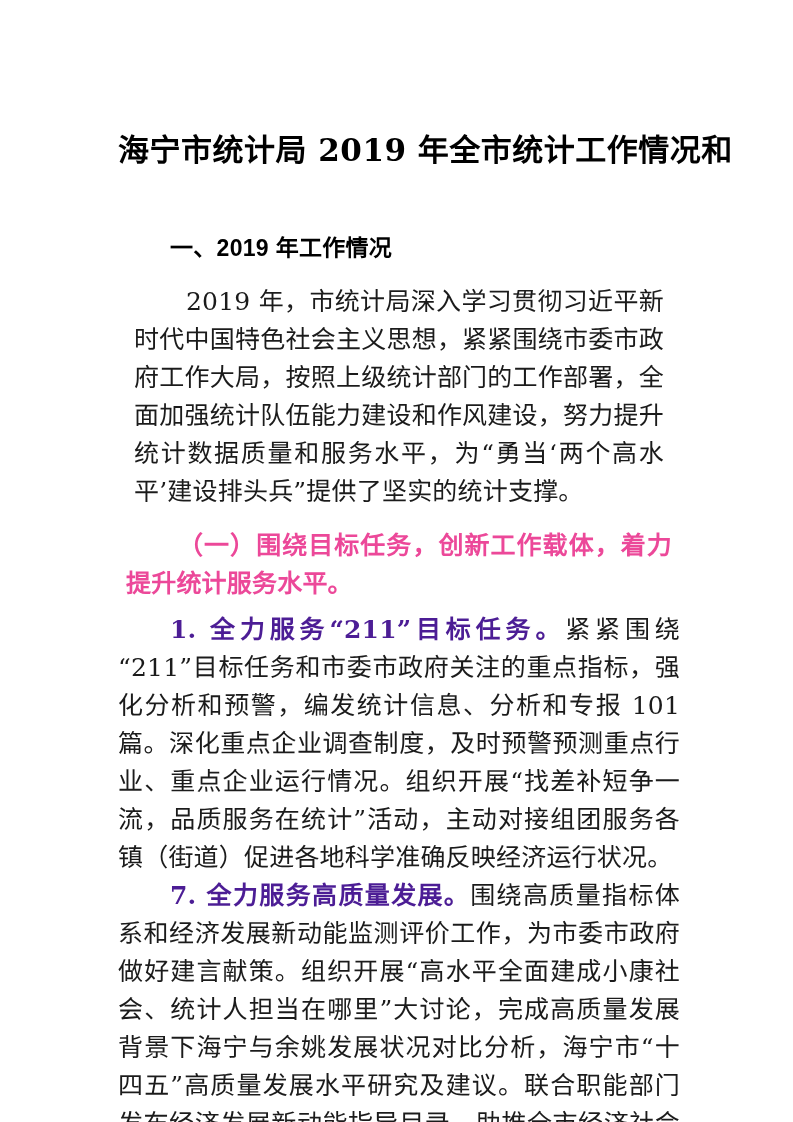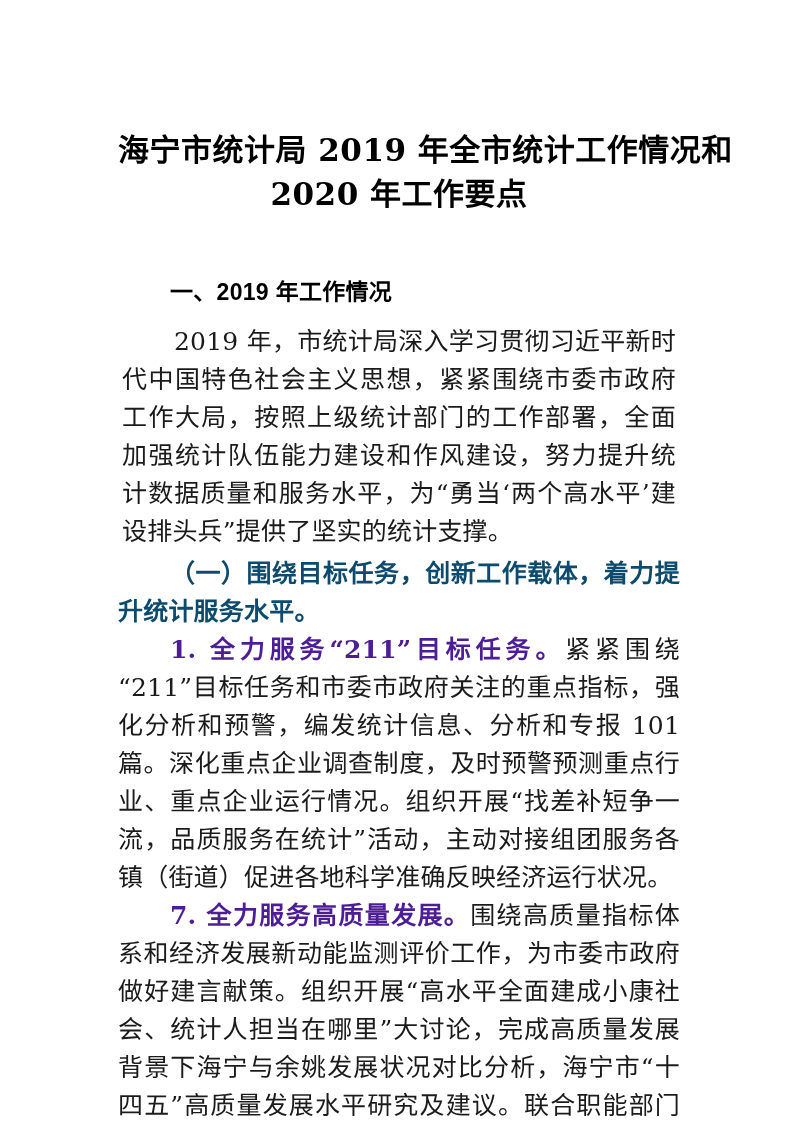--- a/index.html
+++ b/index.html
@@ -54,35 +54,35 @@
     letter-spacing: 0.3px;
   }
 
   
   .body-para {
     font-family: "DejaVu Serif", "Liberation Serif", serif;
     font-weight: 400;
     font-size: 25px;
     line-height: 38px;
     color: #1b1b1b;
-    margin: 4px;
+    margin: 16px;
     text-indent: 52px;
     text-align: justify;
     text-justify: inter-character;
     letter-spacing: 0.2px;
   }
 
   
   .subsection-heading {
     font-family: "DejaVu Serif", "Liberation Serif", serif;
     font-weight: 700;
     font-size: 25px;
     line-height: 38px;
-    color: #0c4a6e;
-    margin: 0;
+    color: #ec4899;
+    margin: 8px;
     text-indent: 52px;
     text-align: justify;
     text-justify: inter-character;
     letter-spacing: 0.2px;
   }
 
   
   .item-para {
     font-family: "DejaVu Serif", "Liberation Serif", serif;
     font-weight: 400;
@@ -101,21 +101,20 @@
   }
 </style>
 </head>
 <body>
 
 <div class="page">
   <div class="content">
 
     <h1 class="doc-title">
       <span class="t-line">海宁市统计局 2019 年全市统计工作情况和</span>
-      <span class="t-line">2020 年工作要点</span>
     </h1>
 
     <h2 class="section-heading">一、2019 年工作情况</h2>
 
     <p class="body-para">2019 年，市统计局深入学习贯彻习近平新时代中国特色社会主义思想，紧紧围绕市委市政府工作大局，按照上级统计部门的工作部署，全面加强统计队伍能力建设和作风建设，努力提升统计数据质量和服务水平，为“勇当‘两个高水平’建设排头兵”提供了坚实的统计支撑。</p>
 
     <p class="subsection-heading">（一）围绕目标任务，创新工作载体，着力提升统计服务水平。</p>
 
     <p class="item-para">
       <span class="lead">1. 全力服务“211”目标任务。</span><span>紧紧围绕“211”目标任务和市委市政府关注的重点指标，强化分析和预警，编发统计信息、分析和专报 101 篇。深化重点企业调查制度，及时预警预测重点行业、重点企业运行情况。组织开展“找差补短争一流，品质服务在统计”活动，主动对接组团服务各镇（街道）促进各地科学准确反映经济运行状况。</span>

